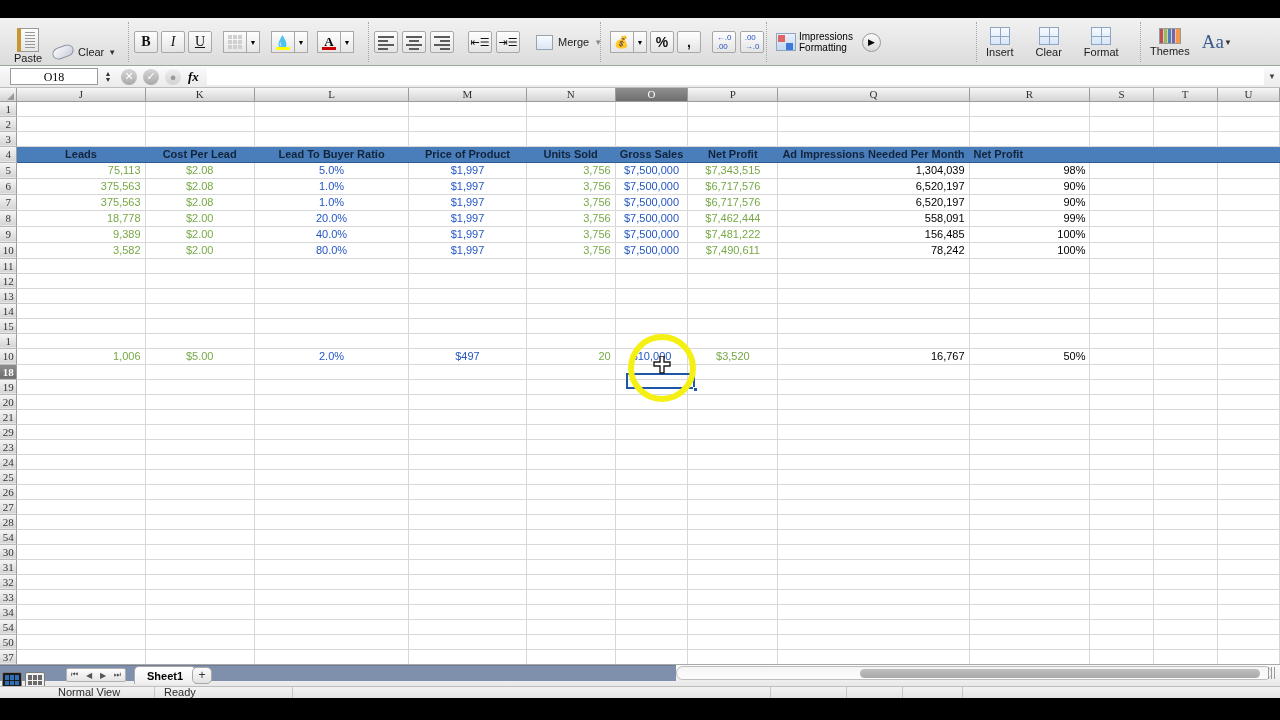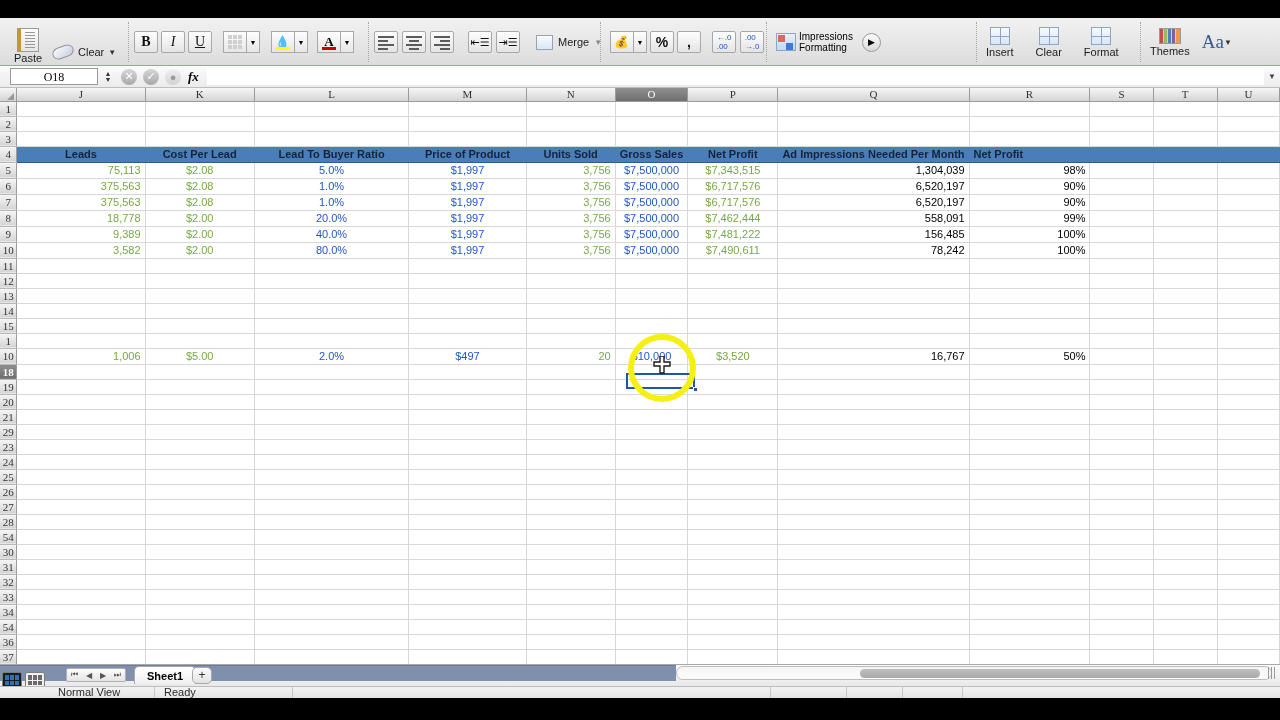--- a/index.html
+++ b/index.html
@@ -1741,21 +1741,21 @@
               <div></div>
             </td>
             <td class="cell" style="width: 66px;">
               <div></div>
             </td>
             <td class="cell" style="width: 64px;">
               <div></div>
             </td>
           </tr>
           <tr>
-            <td class="rowhdr">36</td>
+            <td class="rowhdr">50</td>
             <td class="cell" style="width: 131px;">
               <div></div>
             </td>
             <td class="cell" style="width: 110px;">
               <div></div>
             </td>
             <td class="cell" style="width: 156px;">
               <div></div>
             </td>
             <td class="cell" style="width: 118px;">

